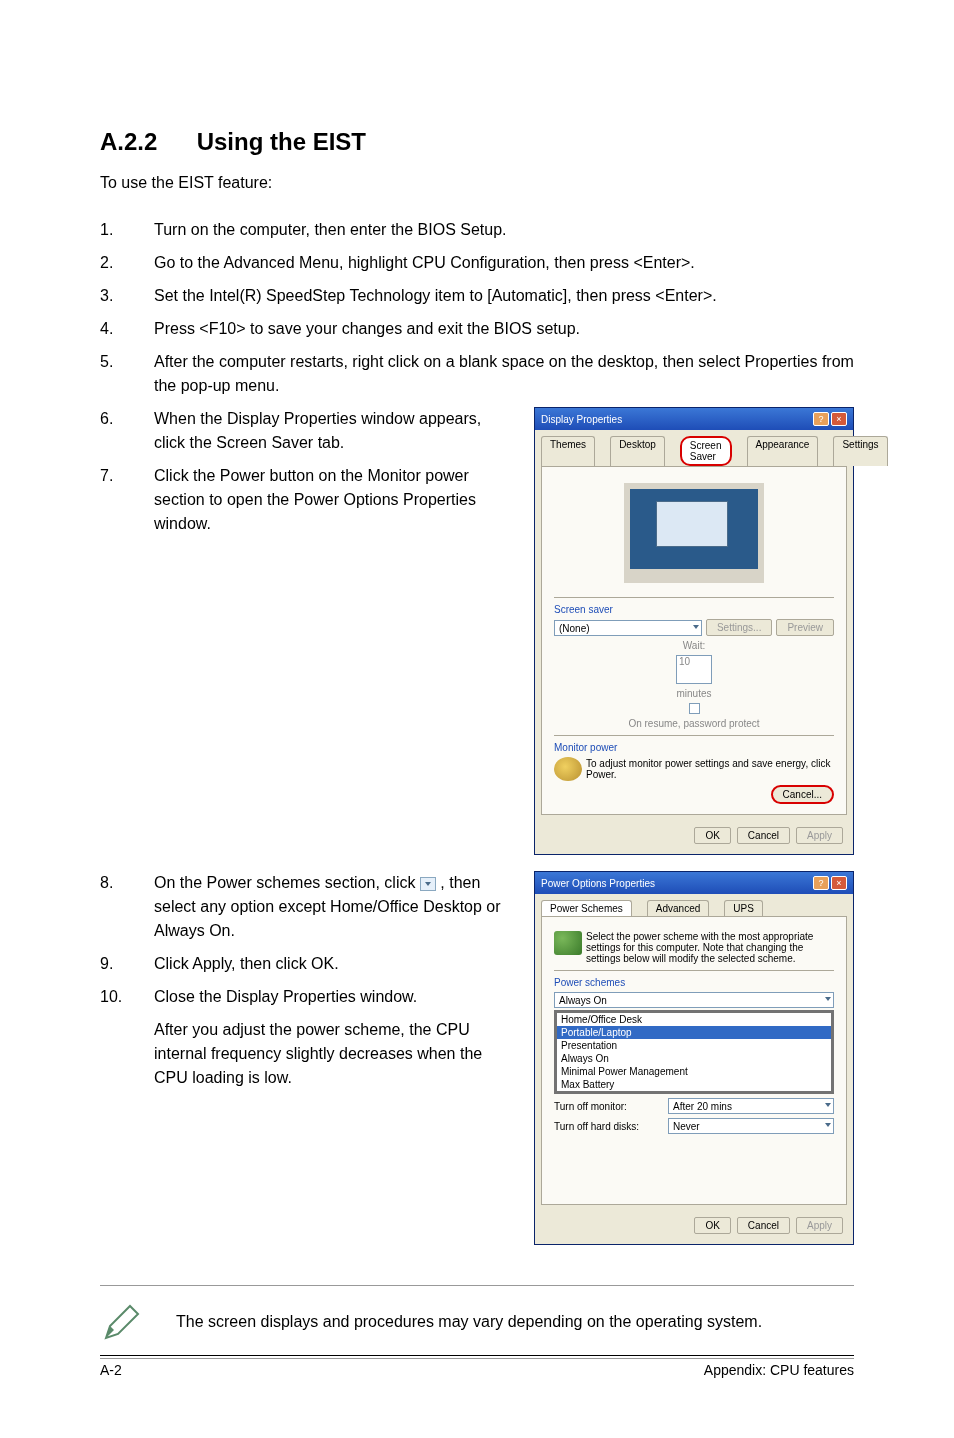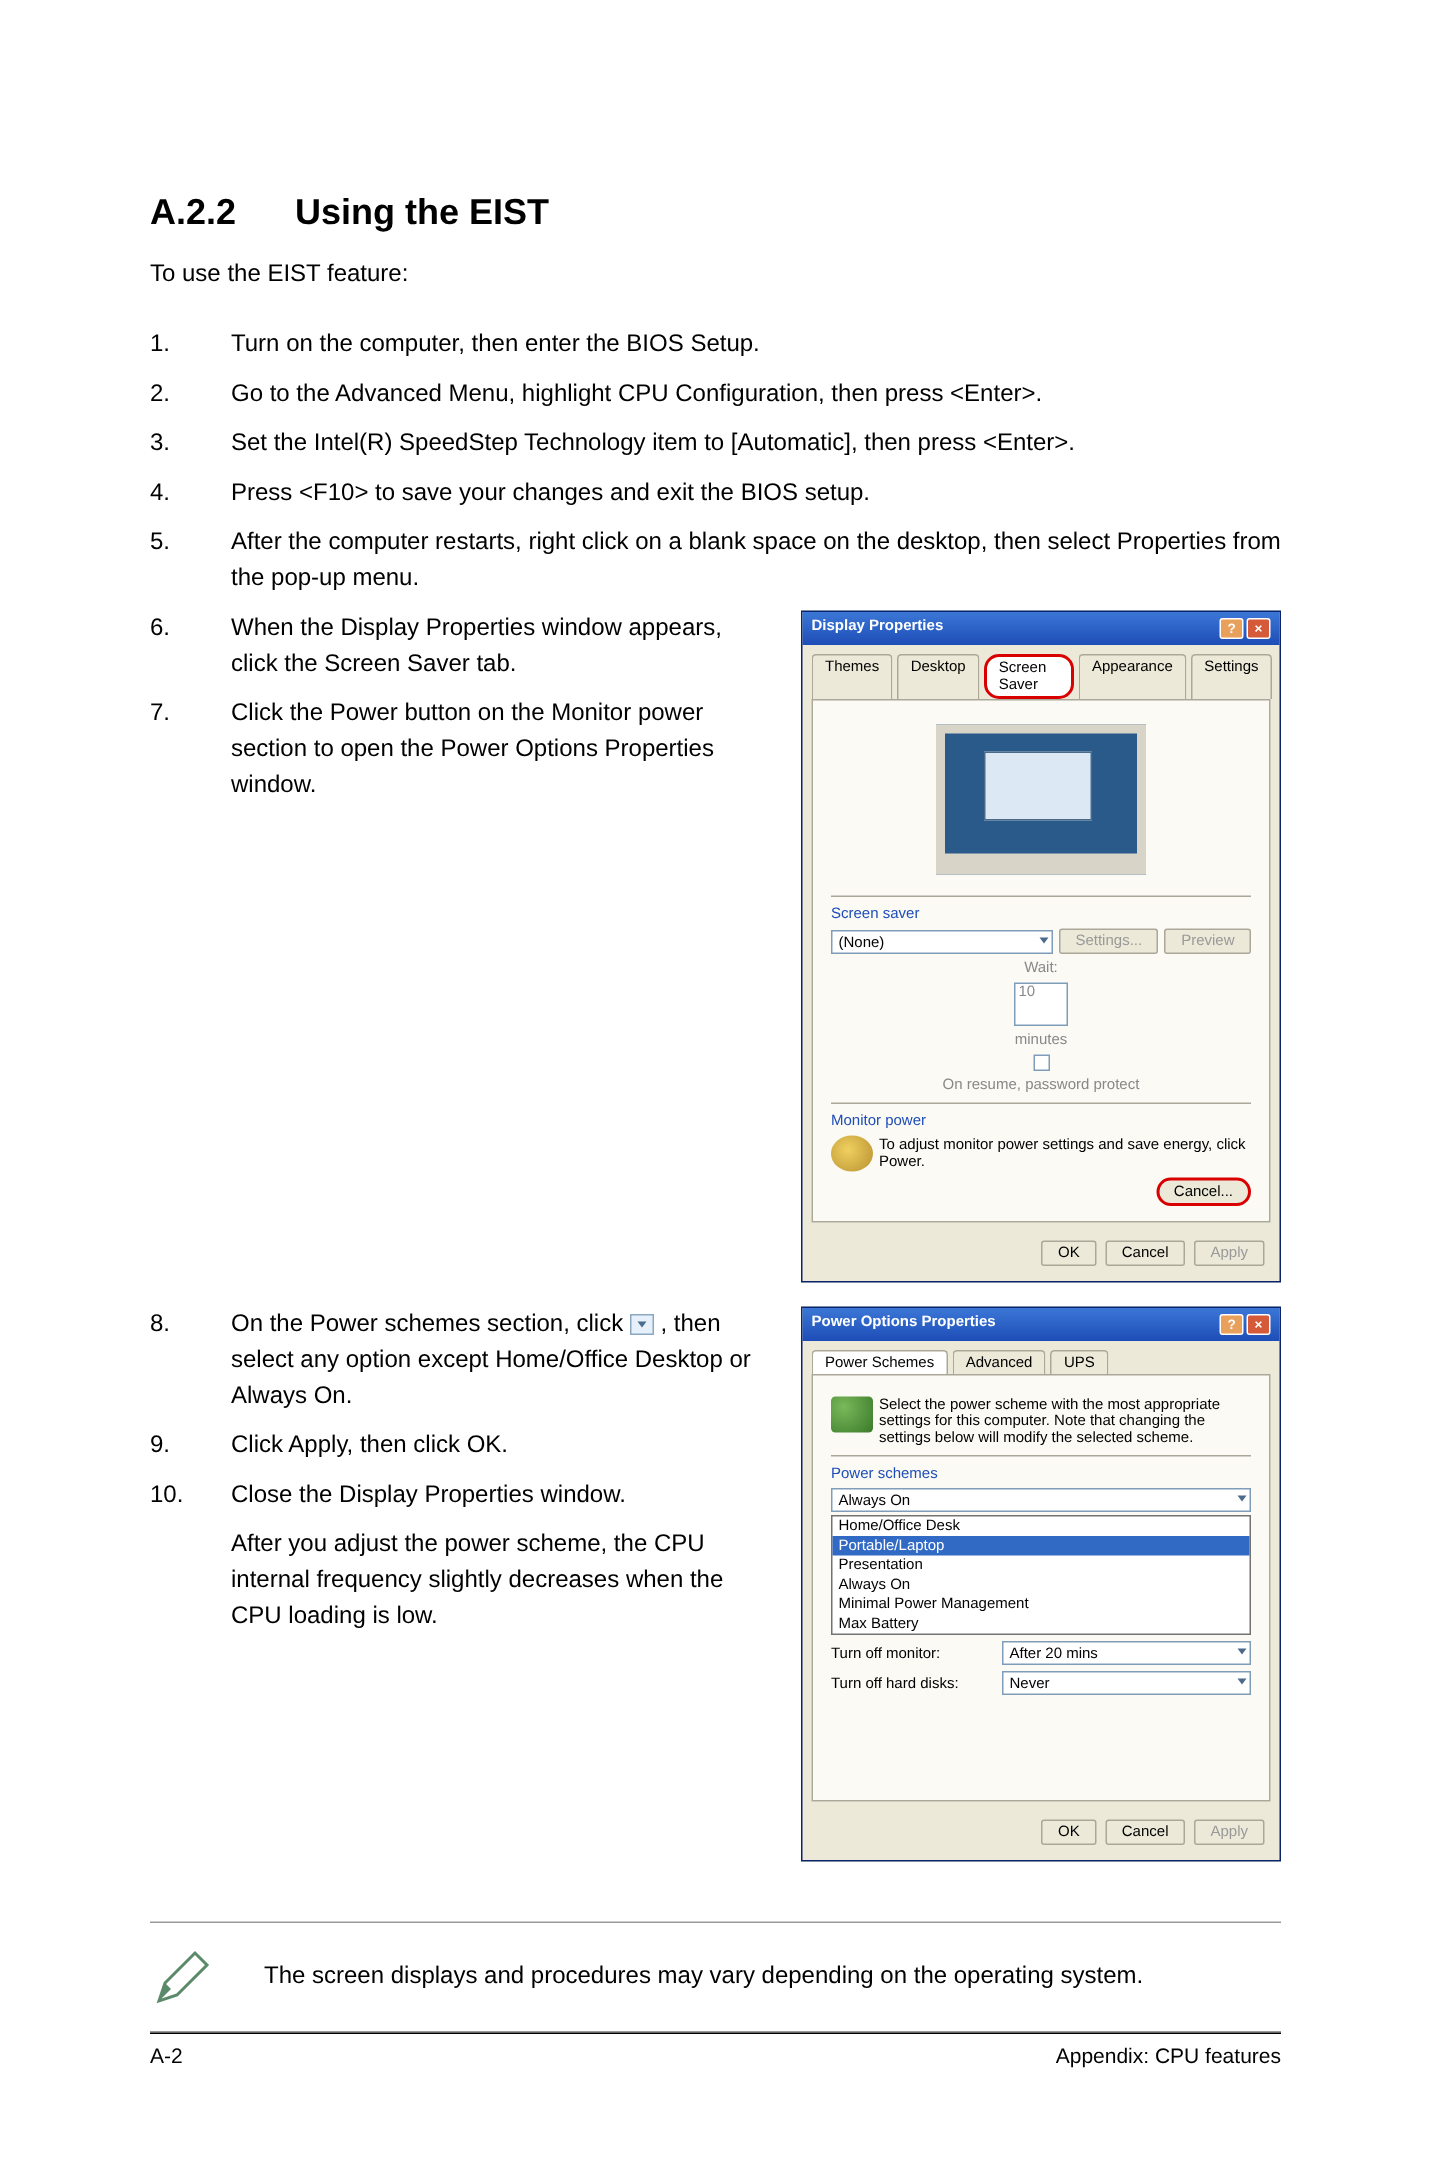--- a/index.html
+++ b/index.html
@@ -73,40 +73,40 @@
       background: #ece9d8;
       font-size: 10px;
       font-family: Tahoma, sans-serif;
       color: #000;
       width: 100%;
     }
     .xp-titlebar {
       background: linear-gradient(to bottom, #3b77d6, #1e4db7);
       color: #fff;
       padding: 4px 6px;
-      font-weight: bold;
+      font-weight: normal;
       display: flex;
       justify-content: space-between;
-      align-items: flex-start;
+      align-items: center;
     }
     .xp-titlebtns { display: flex; gap: 2px; }
     .xp-titlebtn {
       width: 16px; height: 14px;
       background: #e8a05a;
       border: 1px solid #fff;
       border-radius: 2px;
       font-size: 9px;
       display: flex; align-items: center; justify-content: center;
       color: #fff;
     }
     .xp-titlebtn.close { background: #d55a3a; }
     .xp-tabs {
       display: flex;
       padding: 6px 6px 0 6px;
-      gap: 4px;
+      gap: 16px;
     }
     .xp-tab {
       padding: 2px 8px;
       background: #ece9d8;
       border: 1px solid #aca899;
       border-bottom: none;
       border-radius: 3px 3px 0 0;
       margin-right: -1px;
       font-size: 10px;
     }
@@ -202,21 +202,21 @@
       border-radius: 3px;
       flex-shrink: 0;
     }
     .xp-icon-star {
       width: 28px; height: 24px;
       background: radial-gradient(circle at 40% 40%, #f0d060, #b89030);
       border-radius: 50%;
       flex-shrink: 0;
     }
     .xp-scheme-list {
-      border: 1px solid #737373;
+      border: 3px solid #737373;
       background: #fff;
       font-size: 10px;
       margin-top: 2px;
     }
     .xp-scheme-list div { padding: 1px 4px; }
     .xp-scheme-list .hi { background: #316ac5; color: #fff; }
     .callout {
       display: flex;
       border-top: 1px solid #999;
       border-bottom: 1px solid #999;

